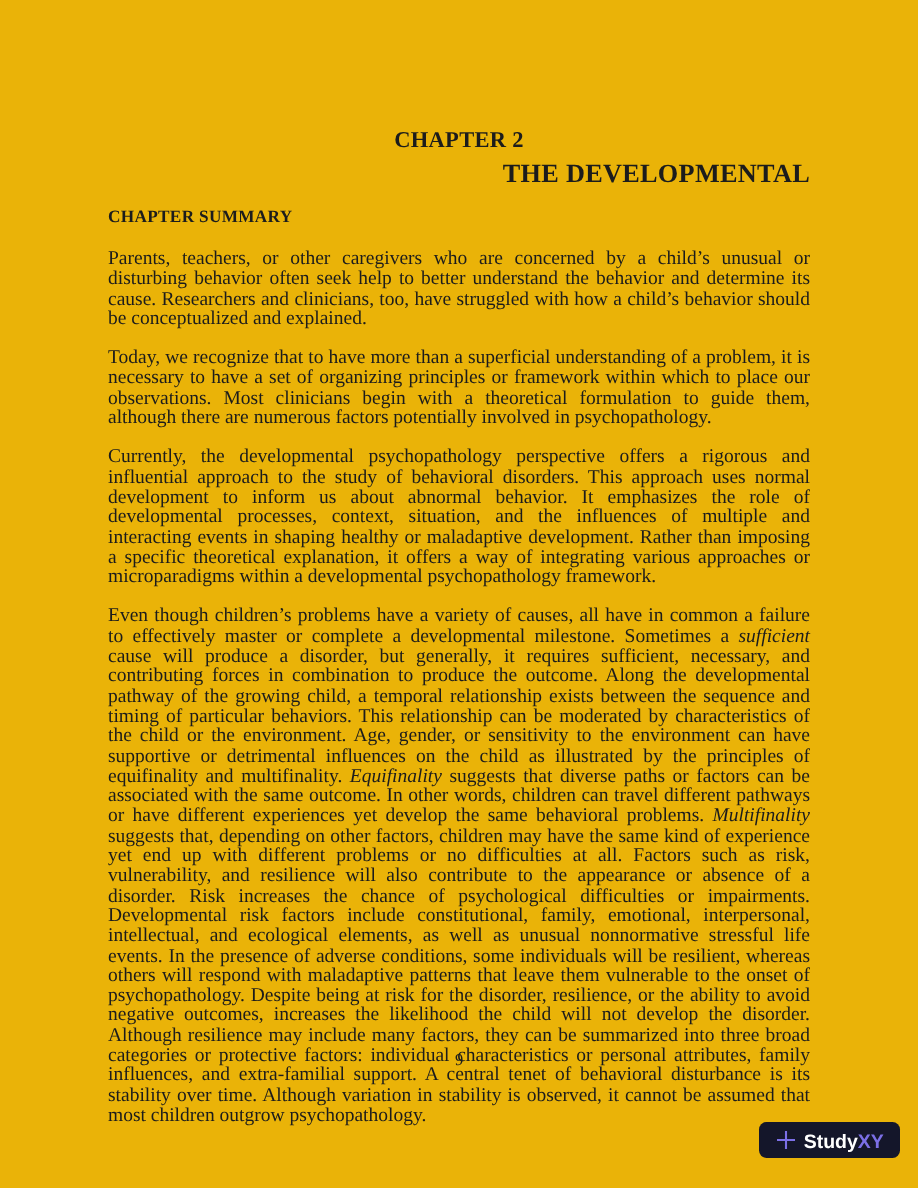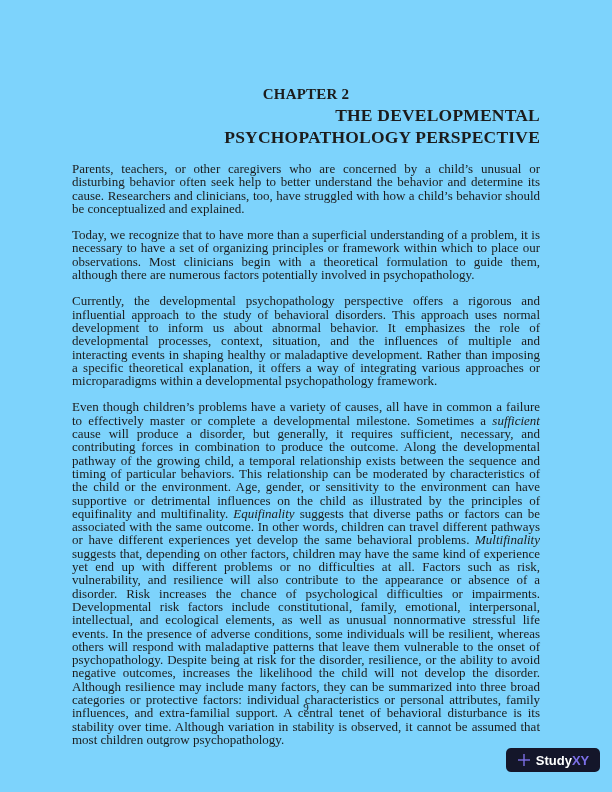--- a/index.html
+++ b/index.html
@@ -4,21 +4,21 @@
 <style>
   html, body {
     margin: 0;
     padding: 0;
     background: #ffffff;
   }
   .page {
     position: relative;
     width: 612px;
     height: 792px;
-    background: #7dd3fc;
+    background: #eab308;
     font-family: "Liberation Serif", "DejaVu Serif", serif;
     color: #1c1c1c;
     overflow: hidden;
   }
   .content {
     position: absolute;
     left: 72px;
     width: 468px;
     top: 85px;
   }
@@ -91,22 +91,23 @@
   }
 </style>
 </head>
 <body>
 
 <div class="page">
   <div class="content">
 
     <p class="chapter-label">CHAPTER 2</p>
 
-    <p class="chapter-title"><span>THE DEVELOPMENTAL</span><br><span>PSYCHOPATHOLOGY PERSPECTIVE</span></p>
+    <p class="chapter-title"><span>THE DEVELOPMENTAL</span><br></p>
 
+    <p class="section-heading">CHAPTER SUMMARY</p>
 
     <div class="body-text">
         <p><span>Parents, teachers, or other caregivers who are concerned by a child’s unusual or disturbing behavior often seek help to better understand the behavior and determine its cause. Researchers and clinicians, too, have struggled with how a child’s behavior should be conceptualized and explained.</span></p>
         <p><span>Today, we recognize that to have more than a superficial understanding of a problem, it is necessary to have a set of organizing principles or framework within which to place our observations. Most clinicians begin with a theoretical formulation to guide them, although there are numerous factors potentially involved in psychopathology.</span></p>
         <p><span>Currently, the developmental psychopathology perspective offers a rigorous and influential approach to the study of behavioral disorders. This approach uses normal development to inform us about abnormal behavior. It emphasizes the role of developmental processes, context, situation, and the influences of multiple and interacting events in shaping healthy or maladaptive development. Rather than imposing a specific theoretical explanation, it offers a way of integrating various approaches or microparadigms within a developmental psychopathology framework.</span></p>
         <p><span>Even though children’s problems have a variety of causes, all have in common a failure to effectively master or complete a developmental milestone. Sometimes a </span><em>sufficient</em><span> cause will produce a disorder, but generally, it requires sufficient, necessary, and contributing forces in combination to produce the outcome. Along the developmental pathway of the growing child, a temporal relationship exists between the sequence and timing of particular behaviors. This relationship can be moderated by characteristics of the child or the environment. Age, gender, or sensitivity to the environment can have supportive or detrimental influences on the child as illustrated by the principles of equifinality and multifinality. </span><em>Equifinality</em><span> suggests that diverse paths or factors can be associated with the same outcome. In other words, children can travel different pathways or have different experiences yet develop the same behavioral problems. </span><em>Multifinality</em><span> suggests that, depending on other factors, children may have the same kind of experience yet end up with different problems or no difficulties at all. Factors such as risk, vulnerability, and resilience will also contribute to the appearance or absence of a disorder. Risk increases the chance of psychological difficulties or impairments. Developmental risk factors include constitutional, family, emotional, interpersonal, intellectual, and ecological elements, as well as unusual nonnormative stressful life events. In the presence of adverse conditions, some individuals will be resilient, whereas others will respond with maladaptive patterns that leave them vulnerable to the onset of psychopathology. Despite being at risk for the disorder, resilience, or the ability to avoid negative outcomes, increases the likelihood the child will not develop the disorder. Although resilience may include many factors, they can be summarized into three broad categories or protective factors: individual characteristics or personal attributes, family influences, and extra-familial support. A central tenet of behavioral disturbance is its stability over time. Although variation in stability is observed, it cannot be assumed that most children outgrow psychopathology.</span></p>
       </div>
   </div>
 
   <div class="page-number">9</div>

